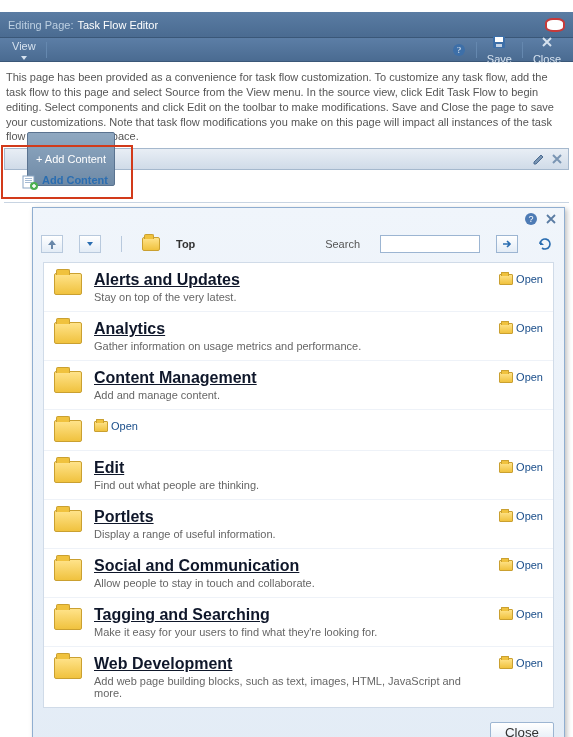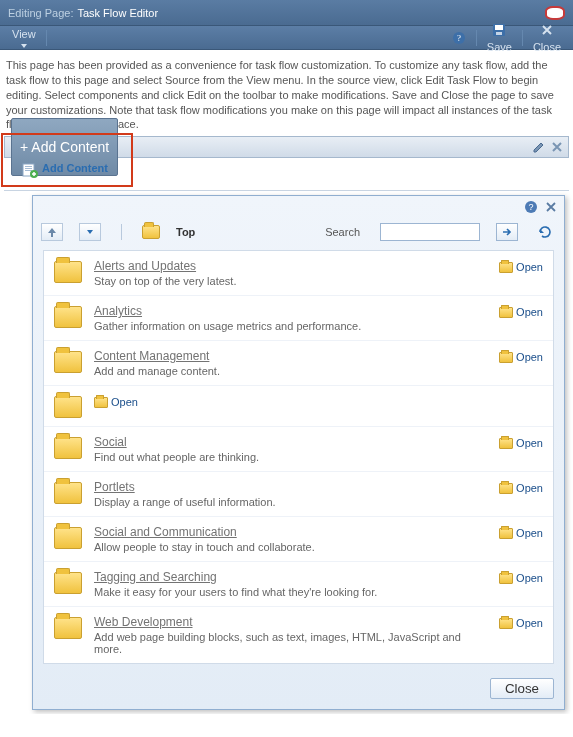--- a/index.html
+++ b/index.html
@@ -12,20 +12,21 @@
     width: 573px;
   }
   .page-header {
     background: linear-gradient(to bottom, #5a7ca3 0%, #4a6b91 100%);
     color: #e8eef5;
     height: 26px;
     display: flex;
     align-items: center;
     padding: 12px 8px;
     border-bottom: 1px solid #3a5778;
+    margin-top: 12px;
   }
   .page-header-label { color: #bdd0e2; }
   .page-header-title { color: #fff; margin-left: 4px; }
   .oracle-logo {
     margin-left: auto;
     width: 20px; height: 14px;
     border: 2px solid #c73a3a;
     border-radius: 8px / 5px;
     background: #fff;
   }
@@ -92,22 +93,22 @@
     margin-left: auto;
     display: flex;
     gap: 4px;
   }
   .add-content-btn {
     background: linear-gradient(to bottom, #8fa8c1 0%, #6f8aa6 100%);
     border: 1px solid #5a7390;
     border-radius: 2px;
     color: #fff;
     padding: 20px 8px;
-    font-size: 14px;
-    margin: 4px 0 4px 2px;
+    font-size: 11px;
+    margin: 4px 0 4px 18px;
     cursor: pointer;
     display: inline-flex;
     align-items: center;
     gap: 2px;
   }
   .preview-content {
     background: #fff;
     border-bottom: 1px solid #c8d4e2;
     padding: 4px 6px 10px 18px;
   }
@@ -194,23 +195,23 @@
     display: flex;
     align-items: flex-start;
     padding: 8px 10px;
     border-bottom: 1px solid #eef2f8;
     gap: 10px;
   }
   .catalog-item:last-child { border-bottom: none; }
   .catalog-item .folder-cell { flex: 0 0 30px; padding-top: 2px; }
   .catalog-item .text-cell { flex: 1; }
   .catalog-item .title {
-    color: #737373;
-    font-weight: normal;
-    font-size: 12px;
+    color: #0f172a;
+    font-weight: bold;
+    font-size: 16px;
     text-decoration: underline;
     cursor: pointer;
   }
   .catalog-item .desc {
     color: #666;
     margin-top: 2px;
   }
   .open-link {
     display: inline-flex;
     align-items: center;
@@ -437,21 +438,21 @@
           <div class="open-link">
             <span class="open-folder-sm"></span>
             <span>Open</span>
           </div>
         </div>
         <div class="catalog-item">
           <div class="folder-cell">
             <div class="folder-icon folder-big"></div>
           </div>
           <div class="text-cell">
-            <div class="title">Social</div>
+            <div class="title">Edit</div>
             <div class="desc">Find out what people are thinking.</div>
           </div>
           <div class="open-link">
             <span class="open-folder-sm"></span>
             <span>Open</span>
           </div>
         </div>
         <div class="catalog-item">
           <div class="folder-cell">
             <div class="folder-icon folder-big"></div>

